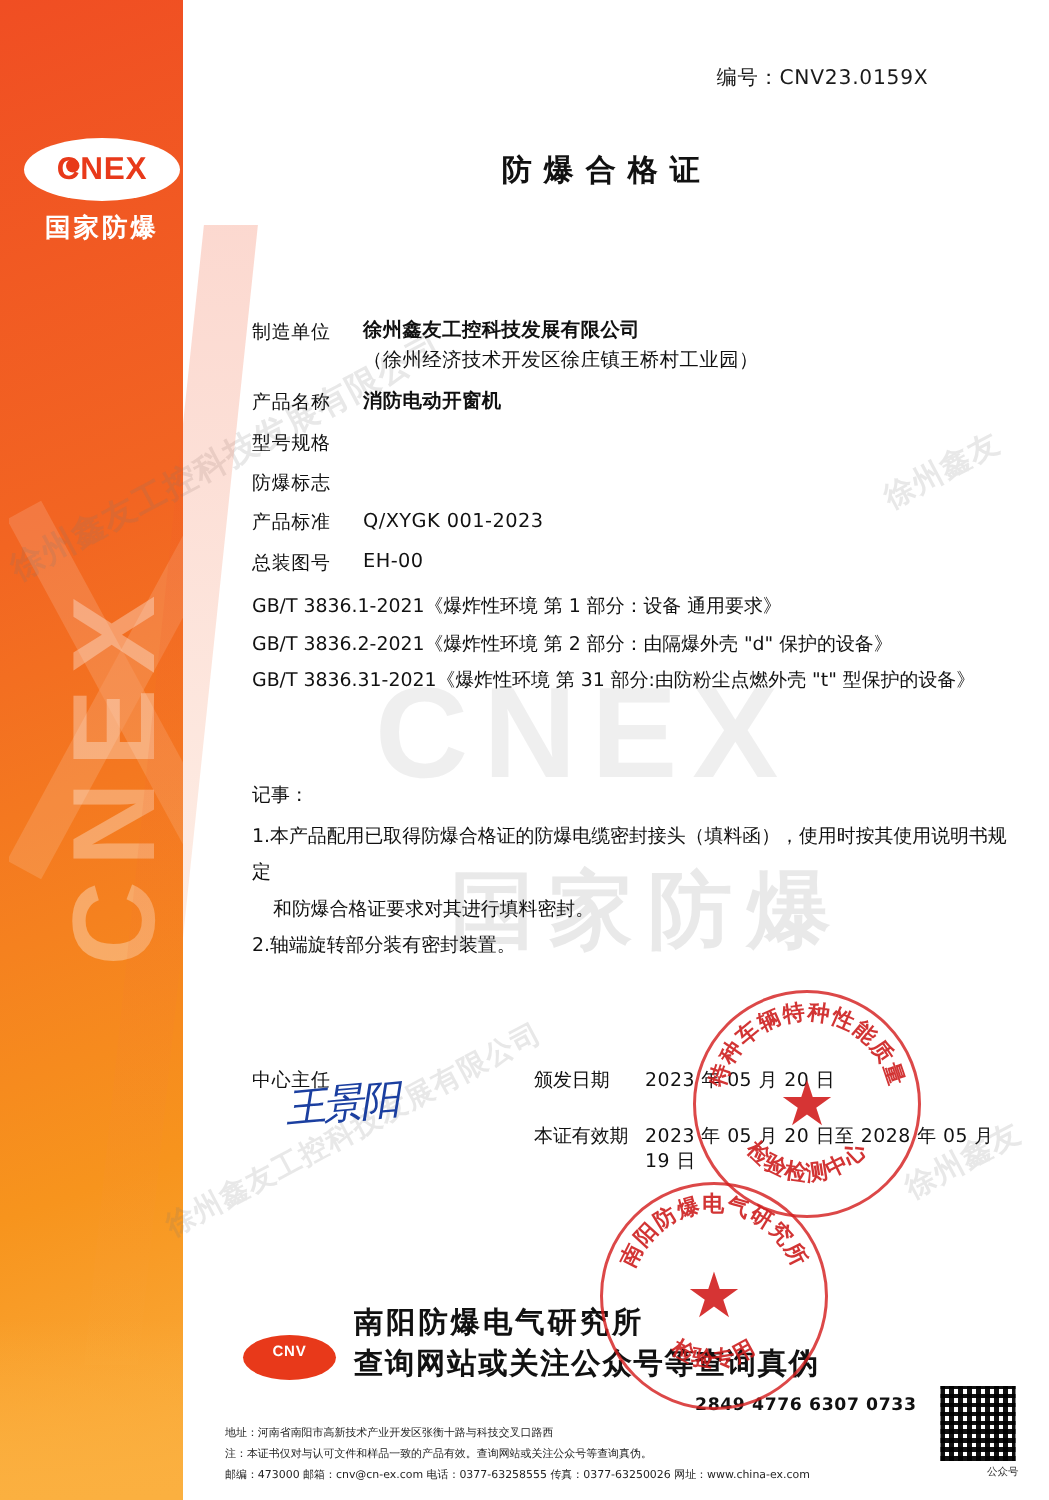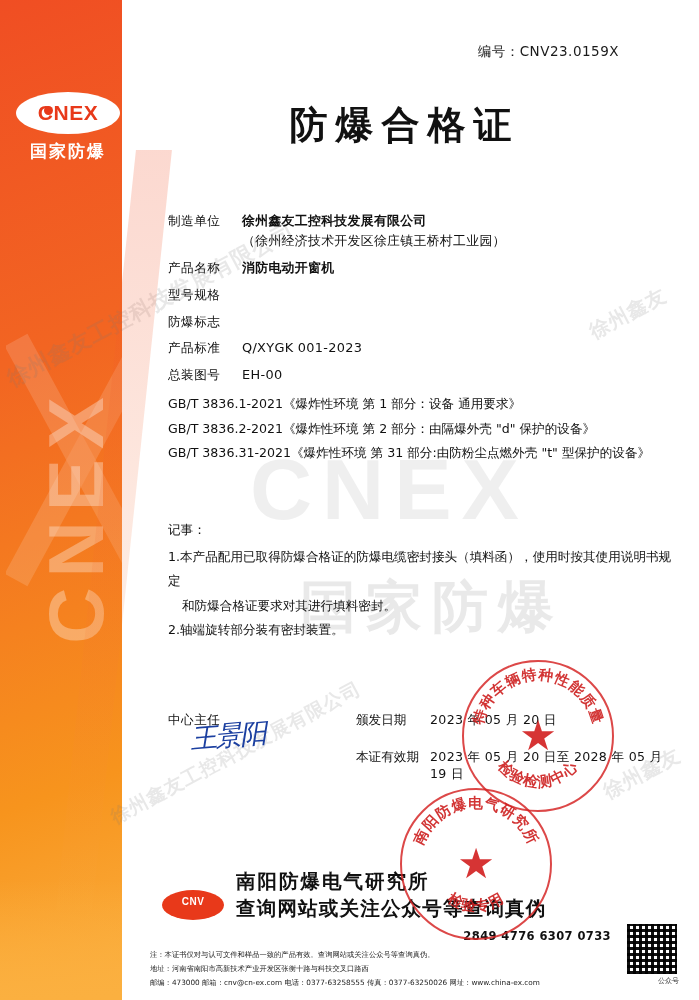--- a/index.html
+++ b/index.html
@@ -99,21 +99,21 @@
     color: #1a1a1a;
     letter-spacing: .5px;
     z-index: 5;
   }
 
   
   .doc-title {
     position: absolute;
     left: 140px; right: 30px; top: 100px;
     text-align: center;
-    font-size: 38px;
+    font-size: 20px;
     font-weight: bold;
     letter-spacing: 8px;
     color: #111;
     z-index: 5;
   }
 
   
   .fields {
     position: absolute;
     left: 168px; top: 212px; width: 500px;
@@ -477,18 +477,18 @@
     <div class="org1">南阳防爆电气研究所</div>
     <div class="org2">查询网站或关注公众号等查询真伪</div>
   </div>
 
   <div class="phone">2849 4776 6307 0733</div>
 
   <div class="qr"></div>
   <div class="qr-cap">公众号</div>
 
   <div class="footer-note">
+    <span class="ln">地址：河南省南阳市高新技术产业开发区张衡十路与科技交叉口路西</span>
     <span class="ln">注：本证书仅对与认可文件和样品一致的产品有效。查询网站或关注公众号等查询真伪。</span>
-    <span class="ln">地址：河南省南阳市高新技术产业开发区张衡十路与科技交叉口路西</span>
     <span class="ln">邮编：473000   邮箱：cnv@cn-ex.com   电话：0377-63258555   传真：0377-63250026   网址：www.china-ex.com</span>
   </div>
 
 </div>
 
 </body></html>

